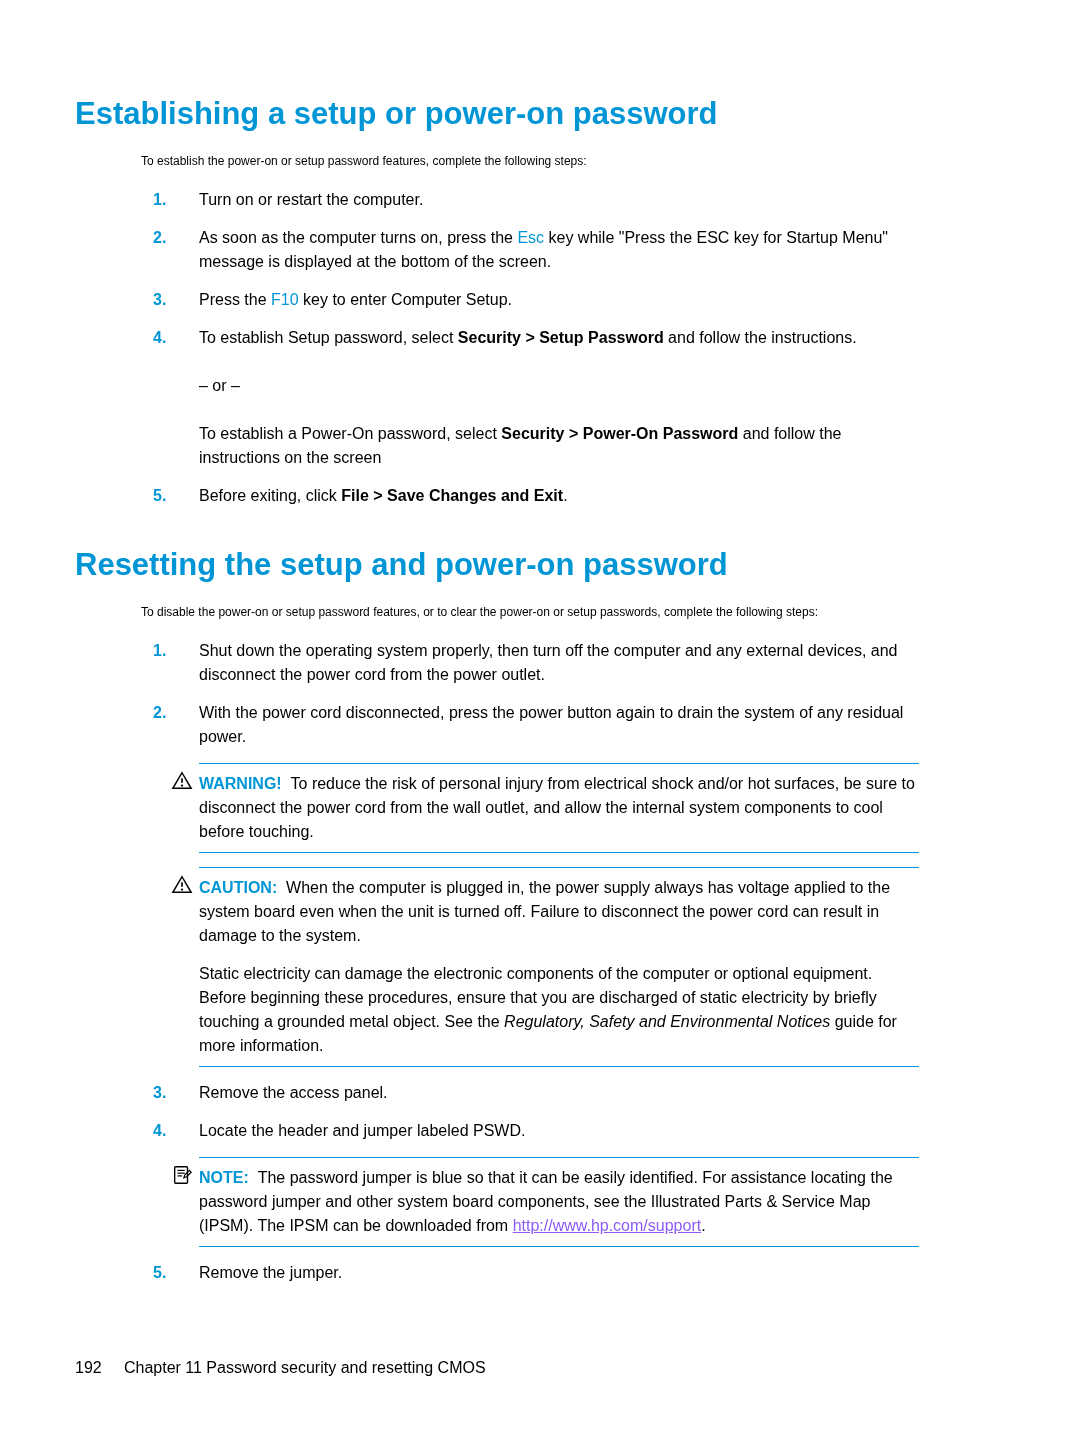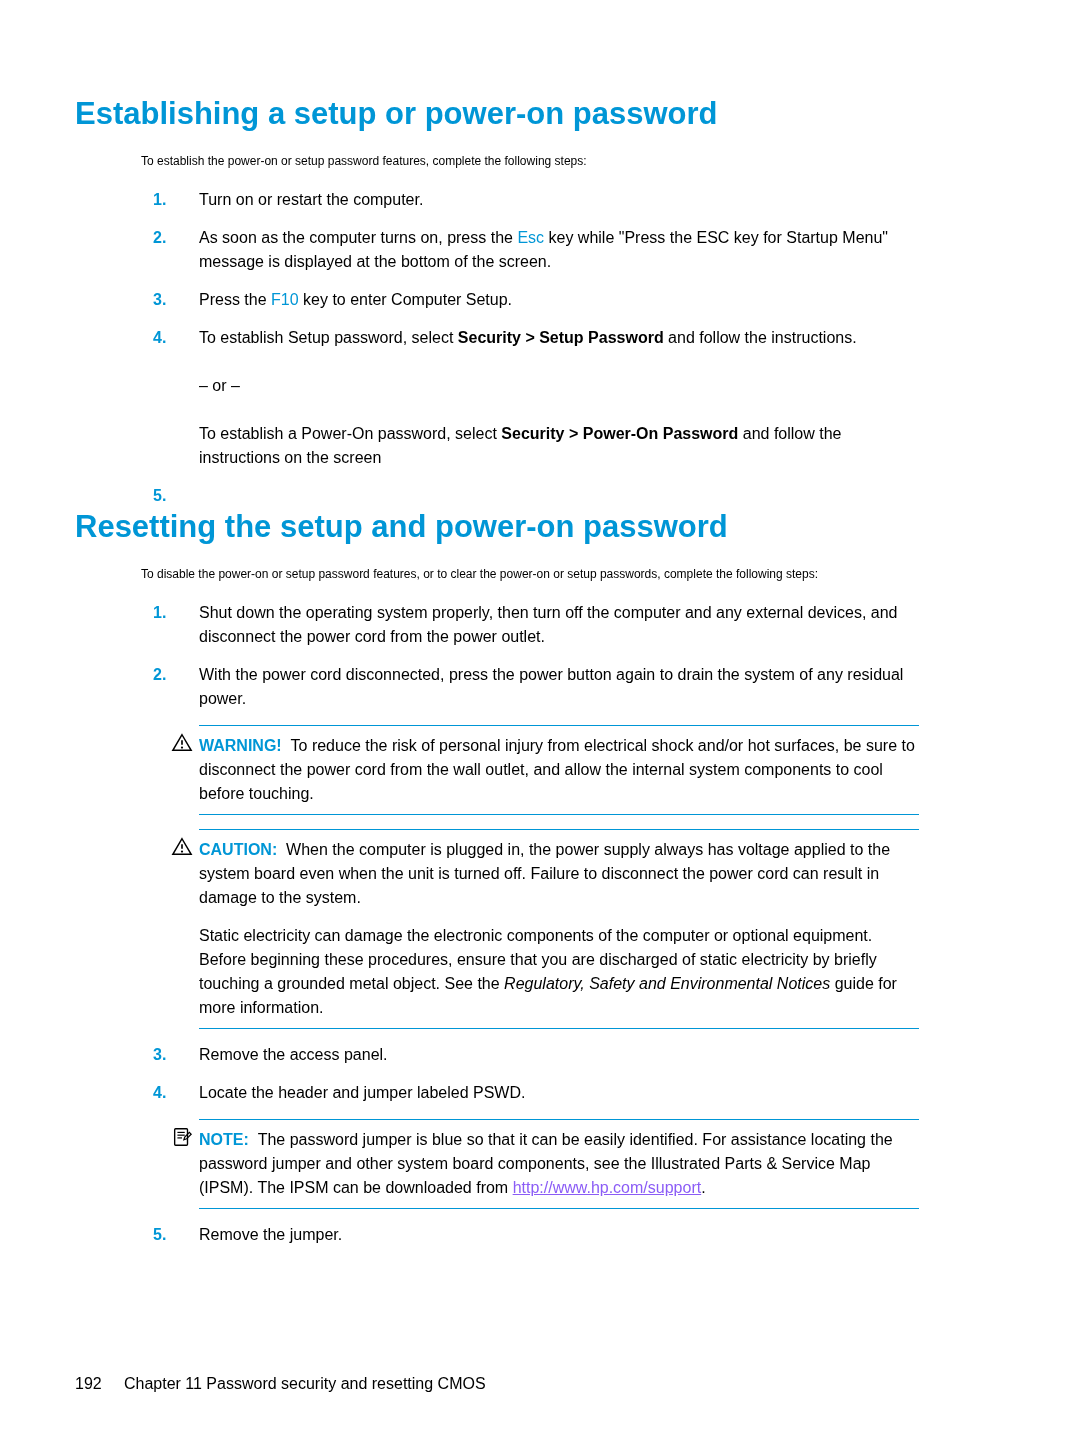--- a/index.html
+++ b/index.html
@@ -66,21 +66,21 @@
     top: 6px;
     width: 22px;
     height: 22px;
   }
   .alert .icon svg { width: 22px; height: 22px; }
   .alert-title { color: #0096d6; font-weight: bold; }
   .alert-body { display: inline; }
   .alert-para { margin-top: 14px; }
   .footer {
     position: absolute;
-    bottom: 44px;
+    bottom: 60px;
     left: 75px;
     font-size: 16px;
   }
   a.link {
     color: #8b5cf6;
     text-decoration: underline;
     text-align: right;
   }
 </style>
 </head>
@@ -88,21 +88,21 @@
 
 <div class="page">
 
   <h1>Establishing a setup or power-on password</h1>
   <p class="intro">To establish the power-on or setup password features, complete the following steps:</p>
   <ol id="ol1">
       <li><span class="num">1.</span><span>Turn on or restart the computer.</span></li>
       <li><span class="num">2.</span><span><span>As soon as the computer turns on, press the </span><span class="blue-text">Esc</span><span> key while "Press the ESC key for Startup Menu" message is displayed at the bottom of the screen.</span></span></li>
       <li><span class="num">3.</span><span><span>Press the </span><span class="blue-text">F10</span><span> key to enter Computer Setup.</span></span></li>
       <li><span class="num">4.</span><span><span>To establish Setup password, select </span><span class="bold">Security &gt; Setup Password</span><span> and follow the instructions.</span></span><div class="sub"><span>– or –</span></div><div class="sub"><span>To establish a Power-On password, select </span><span class="bold">Security &gt; Power-On Password</span><span> and follow the instructions on the screen</span></div></li>
-      <li><span class="num">5.</span></li>
+      <li><span class="num">5.</span><span><span>Before exiting, click </span><span class="bold">File &gt; Save Changes and Exit</span><span>.</span></span></li>
     </ol>
 
   <h1>Resetting the setup and power-on password</h1>
   <p class="intro">To disable the power-on or setup password features, or to clear the power-on or setup passwords, complete the following steps:</p>
   <ol id="ol2">
       <li><span class="num">1.</span><span>Shut down the operating system properly, then turn off the computer and any external devices, and disconnect the power cord from the power outlet.</span></li>
       <li><span class="num">2.</span><span>With the power cord disconnected, press the power button again to drain the system of any residual power.</span><div class="alert"><span class="icon"><svg viewBox="0 0 24 24">
               <path fill="none" stroke="#000" stroke-width="1.6" d="M12 3 L22 20 L2 20 Z"></path>
               <line x1="12" y1="9" x2="12" y2="14" stroke="#000" stroke-width="1.8"></line>
               <circle cx="12" cy="17" r="1.2" fill="#000"></circle>

